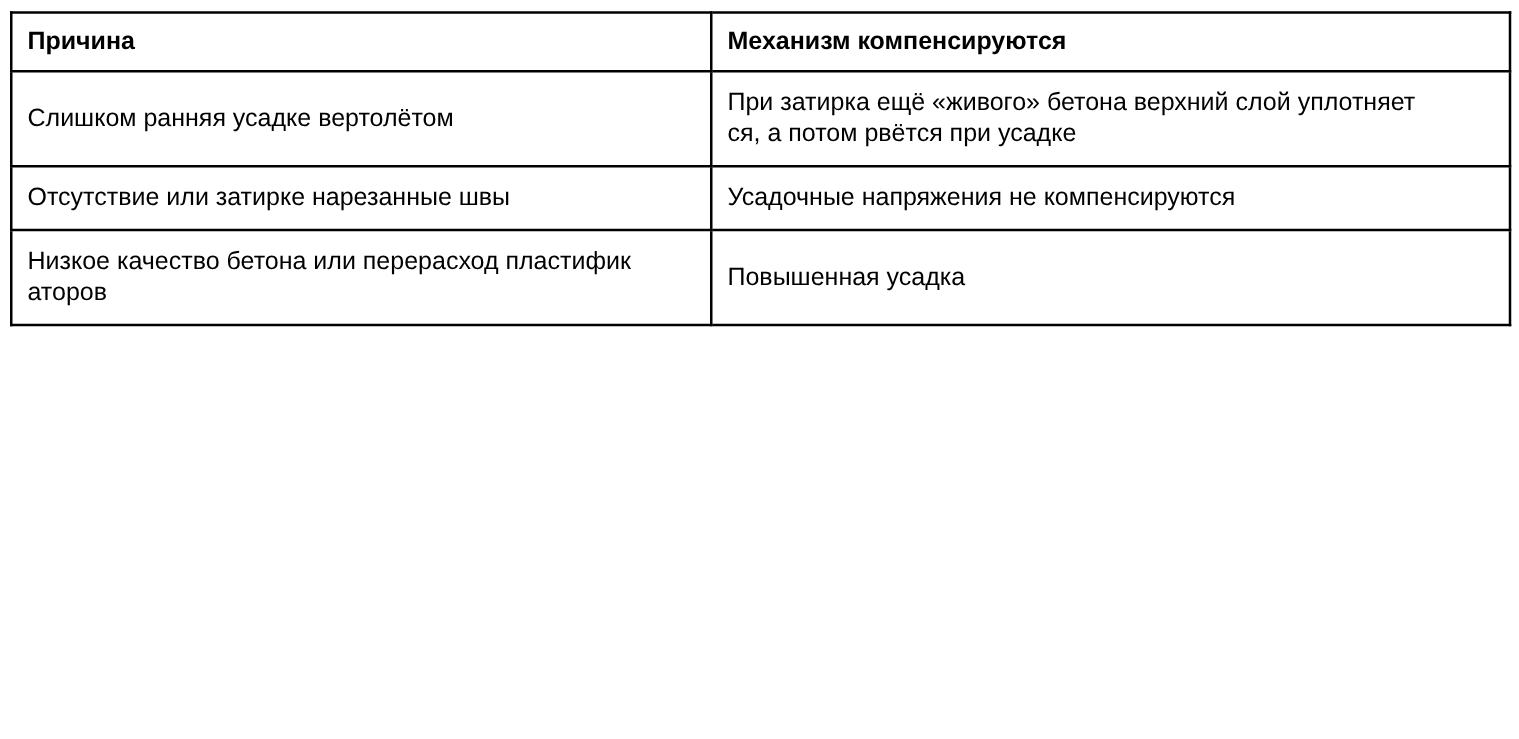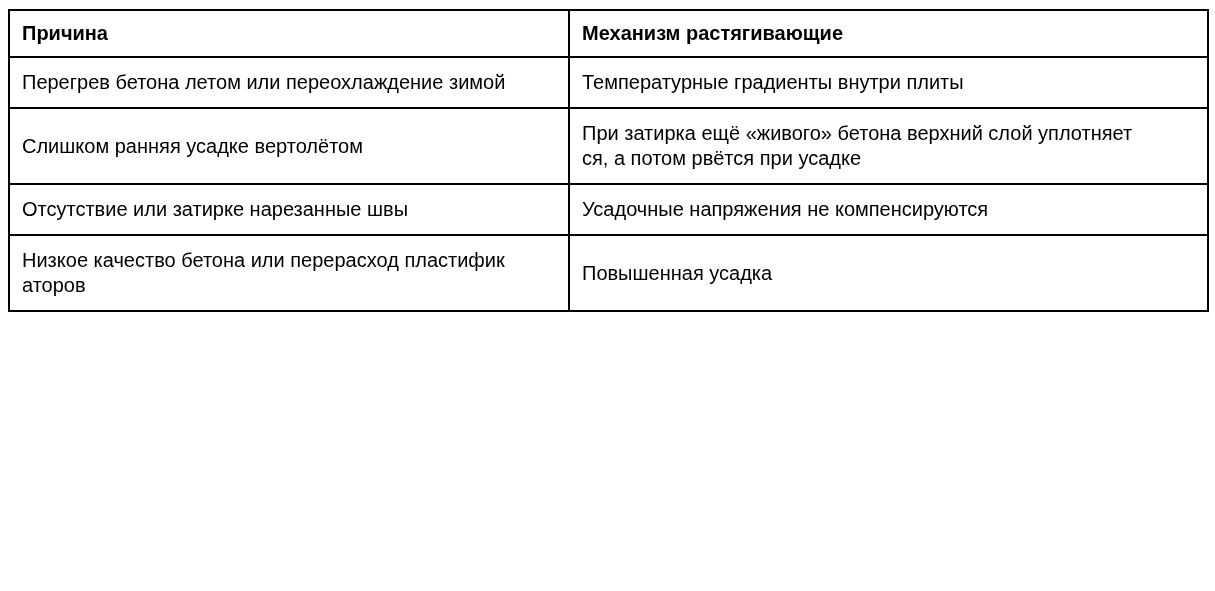--- a/index.html
+++ b/index.html
@@ -52,28 +52,24 @@
 
 <div class="table-wrap">
   <table class="causes">
     <colgroup>
       <col class="col-cause">
       <col class="col-mechanism">
     </colgroup>
     <thead>
       <tr>
         <th>Причина</th>
-        <th>Механизм растягивающие</th>
+        <th>Механизм компенсируются</th>
       </tr>
     </thead>
     <tbody>
-        <tr>
-          <td>Перегрев бетона летом или переохлаждение зимой</td>
-          <td>Температурные градиенты внутри плиты</td>
-        </tr>
         <tr>
           <td>Слишком ранняя усадке вертолётом</td>
           <td>При затирка ещё «живого» бетона верхний слой уплотняет
 ся, а потом рвётся при усадке</td>
         </tr>
         <tr>
           <td>Отсутствие или затирке нарезанные швы</td>
           <td>Усадочные напряжения не компенсируются</td>
         </tr>
         <tr>

